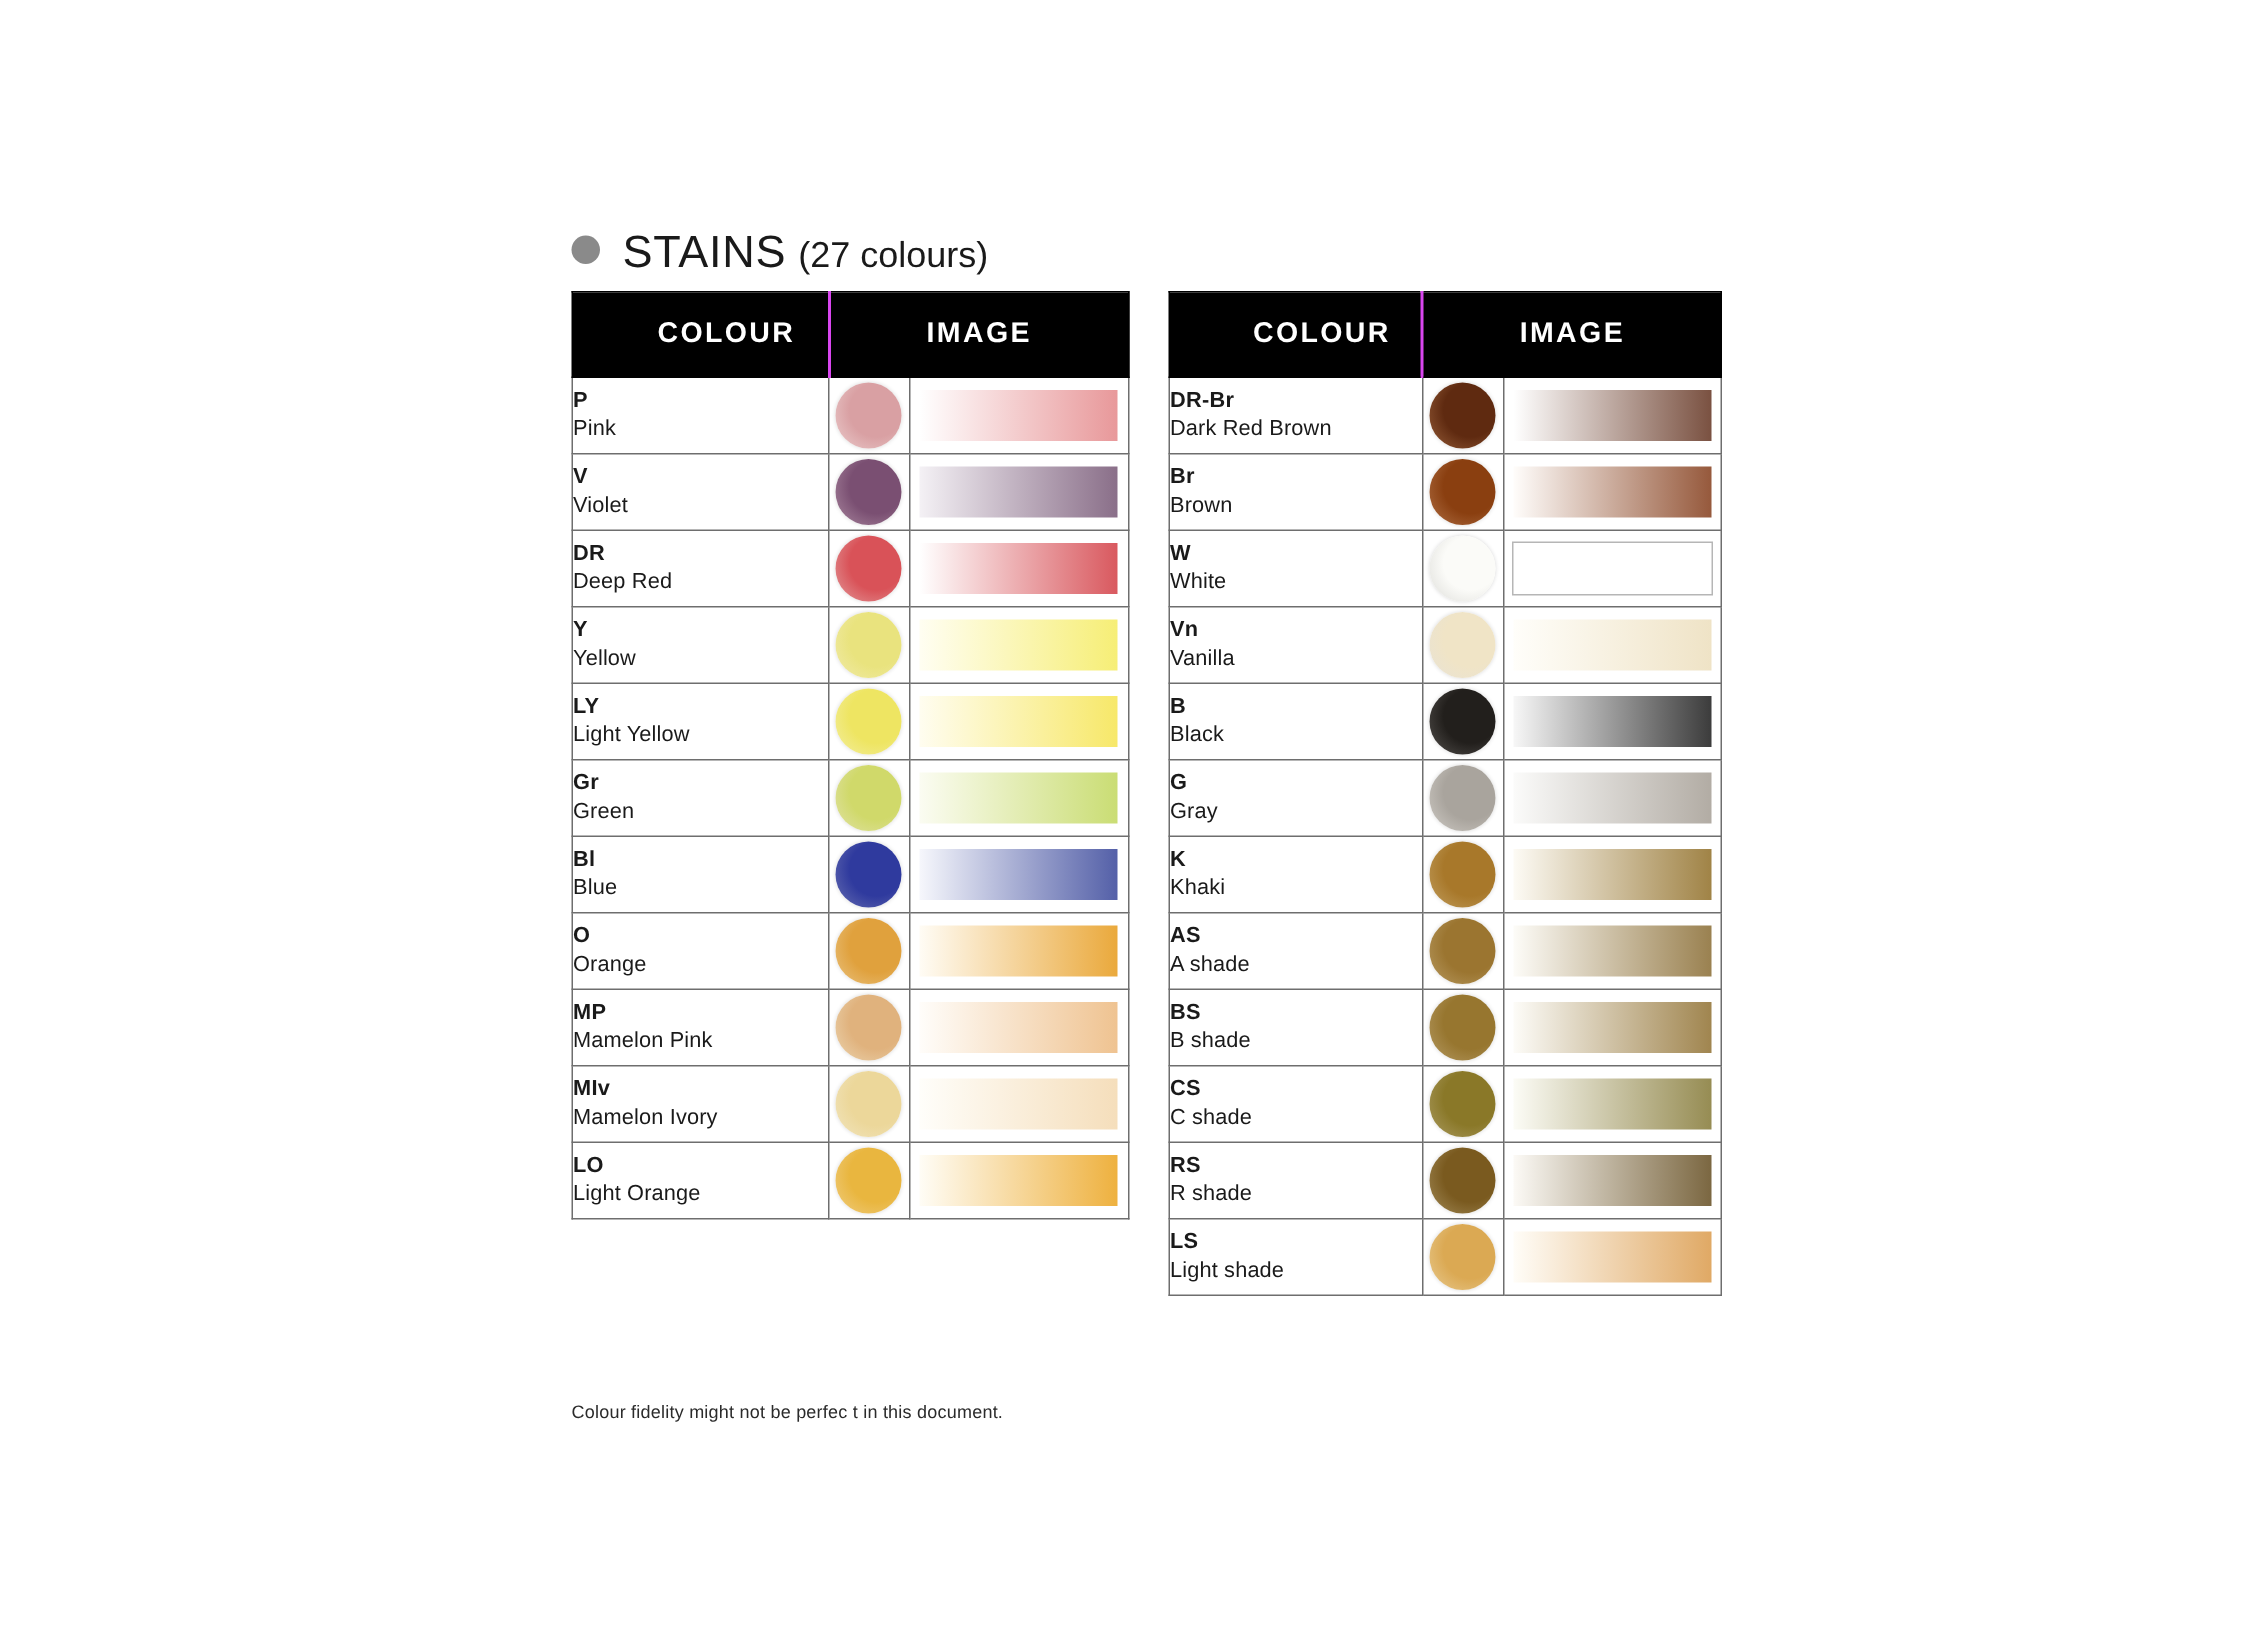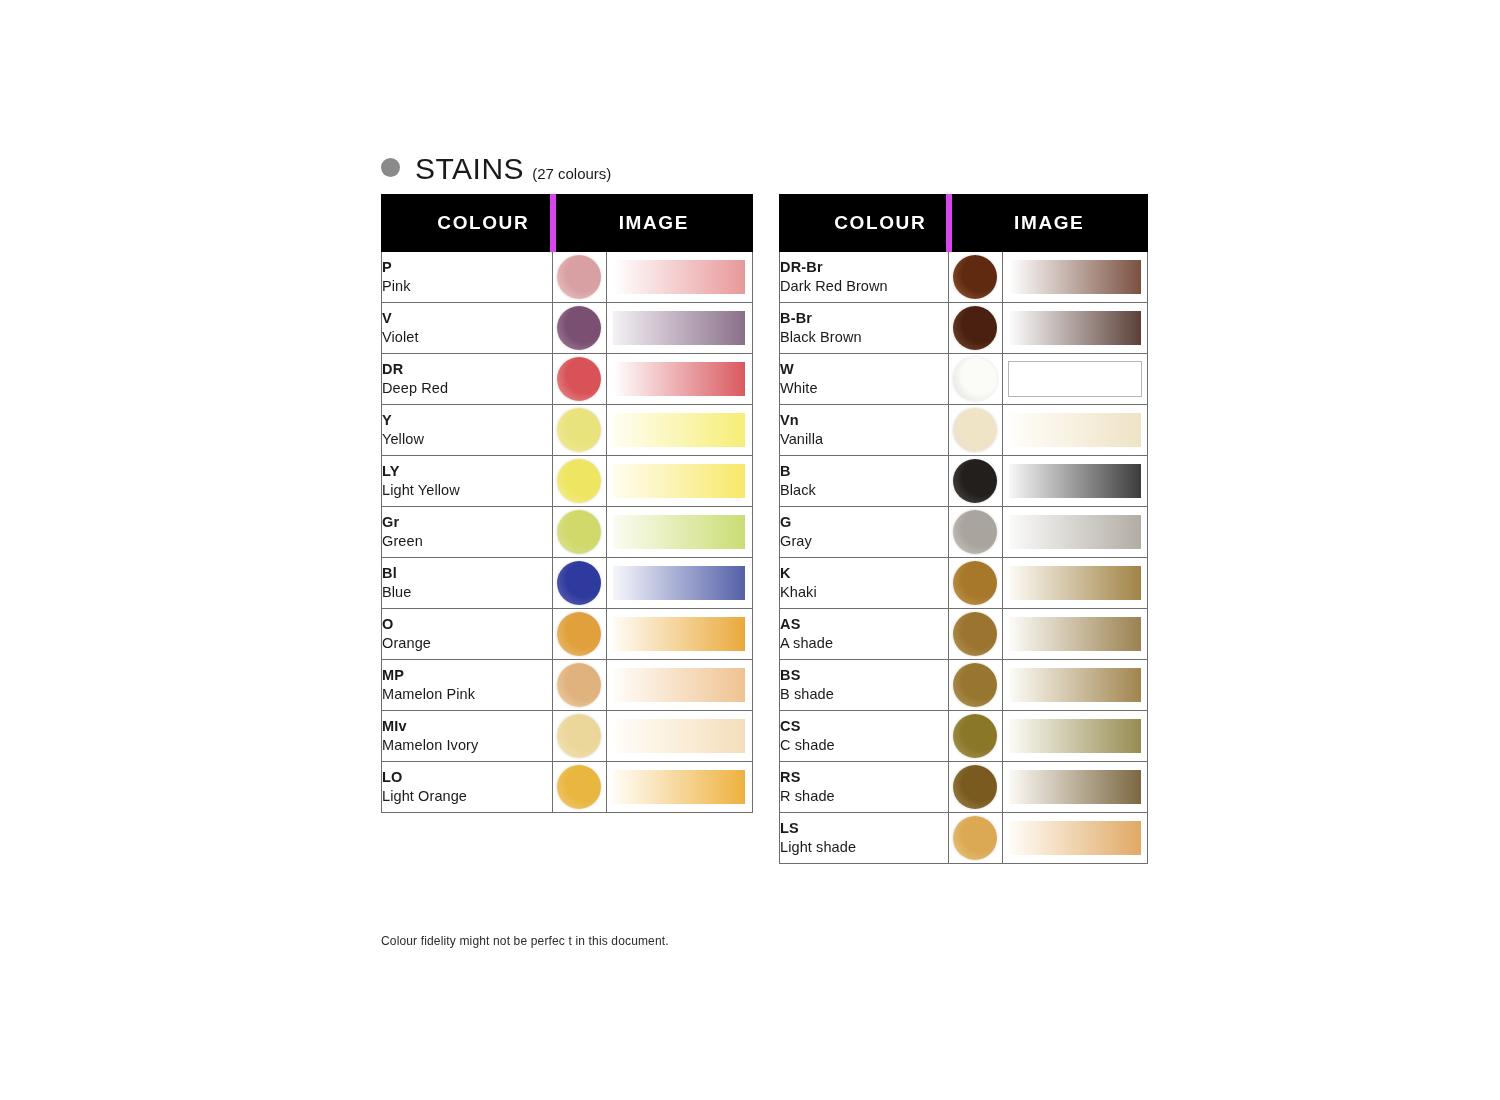--- a/index.html
+++ b/index.html
@@ -38,21 +38,21 @@
     top: -2px;
     margin-right: 15px;
     flex: none;
   }
   .title-main {
     font-size: 30px;
     letter-spacing: 0.5px;
     color: #1a1a1a;
   }
   .title-sub {
-    font-size: 15px;
+    font-size: 24px;
     margin-left: 8px;
     color: #1a1a1a;
   }
 
   
   .tbl {
     position: absolute;
     border-collapse: collapse;
     background: #fff;
   }
@@ -62,21 +62,21 @@
   .thead-cell {
     background: #000000;
     color: #ffffff;
     font-size: 19px;
     letter-spacing: 1.6px;
     text-align: center;
     height: 54px;
     vertical-align: middle;
     border: 1px solid #000;
   }
-  .thead-cell.div-left { border-right: 6px solid #d946ef; padding-left: 36px; }
+  .thead-cell.div-left { border-right: 2px solid #d946ef; padding-left: 36px; }
 
   .tbl td {
     border: 1px solid #6e6e6e;
     padding: 0;
     vertical-align: middle;
   }
 
   .name-cell {
     width: 172px;
     padding: 6px 0 6px 14px;
@@ -255,25 +255,25 @@
         <tr>
           <td class="name-cell">
             <div class="code">DR-Br</div>
             <div class="cname">Dark Red Brown</div>
           </td>
           <td class="dot-cell"><span class="dot" style="background: radial-gradient(circle at 62% 42%, rgb(95, 42, 16) 0%, rgb(95, 42, 16) 48%, rgb(139, 83, 49) 88%, rgb(139, 83, 49) 100%);"></span></td>
           <td class="grad-cell"><span class="grad" style="background: linear-gradient(to right, rgb(255, 255, 255) 0%, rgb(122, 81, 65) 100%);"></span></td>
         </tr>
         <tr>
           <td class="name-cell">
-            <div class="code">B-Br</div>
-            <div class="cname">Black Brown</div>
-          </td>
-          <td class="dot-cell"><span class="dot" style="background: radial-gradient(circle at 62% 42%, rgb(74, 33, 16) 0%, rgb(74, 33, 16) 48%, rgb(111, 68, 48) 88%, rgb(111, 68, 48) 100%);"></span></td>
-          <td class="grad-cell"><span class="grad" style="background: linear-gradient(to right, rgb(253, 253, 253) 0%, rgb(91, 64, 56) 100%);"></span></td>
+            <div class="code">Br</div>
+            <div class="cname">Brown</div>
+          </td>
+          <td class="dot-cell"><span class="dot" style="background: radial-gradient(circle at 62% 42%, rgb(138, 63, 16) 0%, rgb(138, 63, 16) 48%, rgb(167, 101, 58) 88%, rgb(167, 101, 58) 100%);"></span></td>
+          <td class="grad-cell"><span class="grad" style="background: linear-gradient(to right, rgb(255, 253, 251) 0%, rgb(150, 89, 60) 100%);"></span></td>
         </tr>
         <tr>
           <td class="name-cell">
             <div class="code">W</div>
             <div class="cname">White</div>
           </td>
           <td class="dot-cell"><span class="dot" style="background: radial-gradient(circle at 62% 42%, rgb(251, 251, 248) 0%, rgb(251, 251, 248) 48%, rgb(227, 227, 223) 88%, rgb(227, 227, 223) 100%);"></span></td>
           <td class="grad-cell"><span class="grad empty-box"></span></td>
         </tr>
         <tr>

